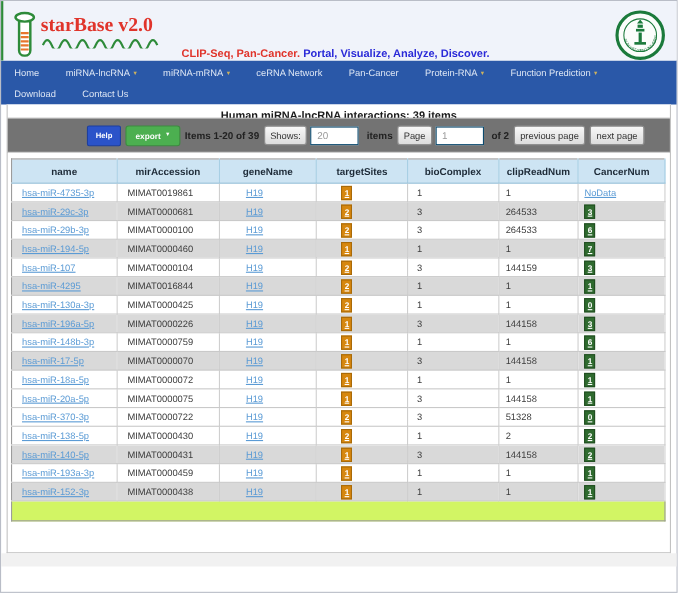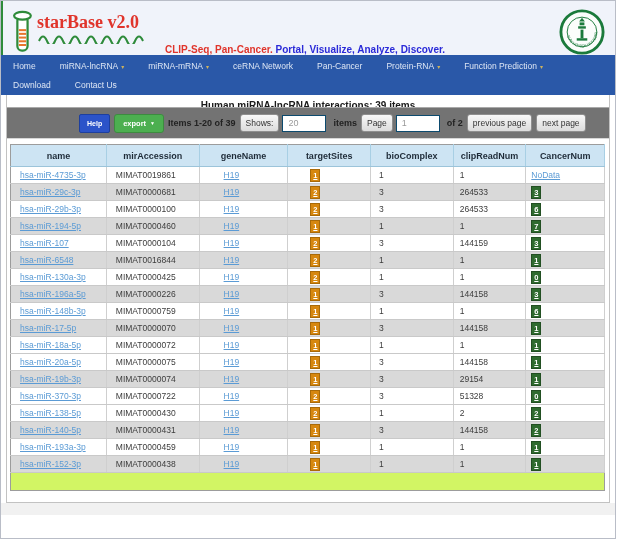--- a/index.html
+++ b/index.html
@@ -221,21 +221,21 @@
             <tr>
               <td class="name"><a class="tbl-link">hsa-miR-107</a></td>
               <td class="acc">MIMAT0000104</td>
               <td class="gene"><a class="tbl-link">H19</a></td>
               <td class="target"><a class="badge orange">2</a></td>
               <td class="bio">3</td>
               <td class="clip">144159</td>
               <td class="cancer"><a class="badge green">3</a></td>
             </tr>
             <tr class="alt">
-              <td class="name"><a class="tbl-link">hsa-miR-6548</a></td>
+              <td class="name"><a class="tbl-link">hsa-miR-4295</a></td>
               <td class="acc">MIMAT0016844</td>
               <td class="gene"><a class="tbl-link">H19</a></td>
               <td class="target"><a class="badge orange">2</a></td>
               <td class="bio">1</td>
               <td class="clip">1</td>
               <td class="cancer"><a class="badge green">1</a></td>
             </tr>
             <tr>
               <td class="name"><a class="tbl-link">hsa-miR-130a-3p</a></td>
               <td class="acc">MIMAT0000425</td>
@@ -281,29 +281,20 @@
               <td class="clip">1</td>
               <td class="cancer"><a class="badge green">1</a></td>
             </tr>
             <tr>
               <td class="name"><a class="tbl-link">hsa-miR-20a-5p</a></td>
               <td class="acc">MIMAT0000075</td>
               <td class="gene"><a class="tbl-link">H19</a></td>
               <td class="target"><a class="badge orange">1</a></td>
               <td class="bio">3</td>
               <td class="clip">144158</td>
-              <td class="cancer"><a class="badge green">1</a></td>
-            </tr>
-            <tr class="alt">
-              <td class="name"><a class="tbl-link">hsa-miR-19b-3p</a></td>
-              <td class="acc">MIMAT0000074</td>
-              <td class="gene"><a class="tbl-link">H19</a></td>
-              <td class="target"><a class="badge orange">1</a></td>
-              <td class="bio">3</td>
-              <td class="clip">29154</td>
               <td class="cancer"><a class="badge green">1</a></td>
             </tr>
             <tr>
               <td class="name"><a class="tbl-link">hsa-miR-370-3p</a></td>
               <td class="acc">MIMAT0000722</td>
               <td class="gene"><a class="tbl-link">H19</a></td>
               <td class="target"><a class="badge orange">2</a></td>
               <td class="bio">3</td>
               <td class="clip">51328</td>
               <td class="cancer"><a class="badge green">0</a></td>

